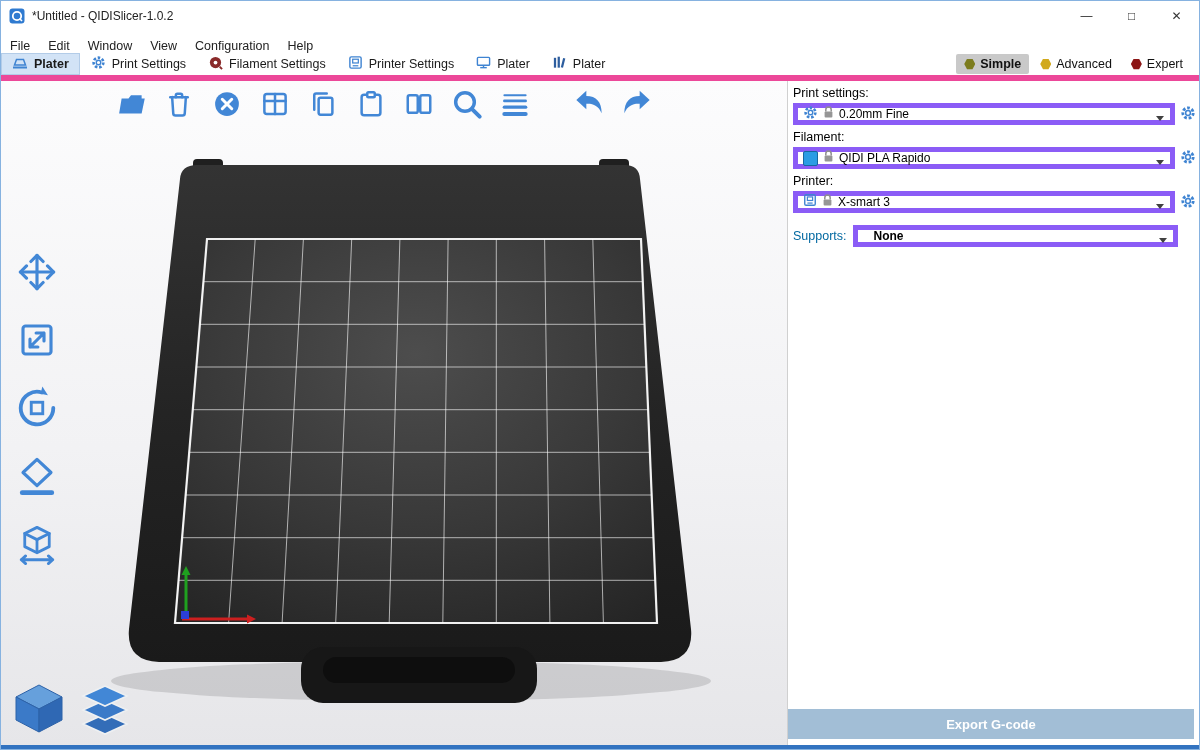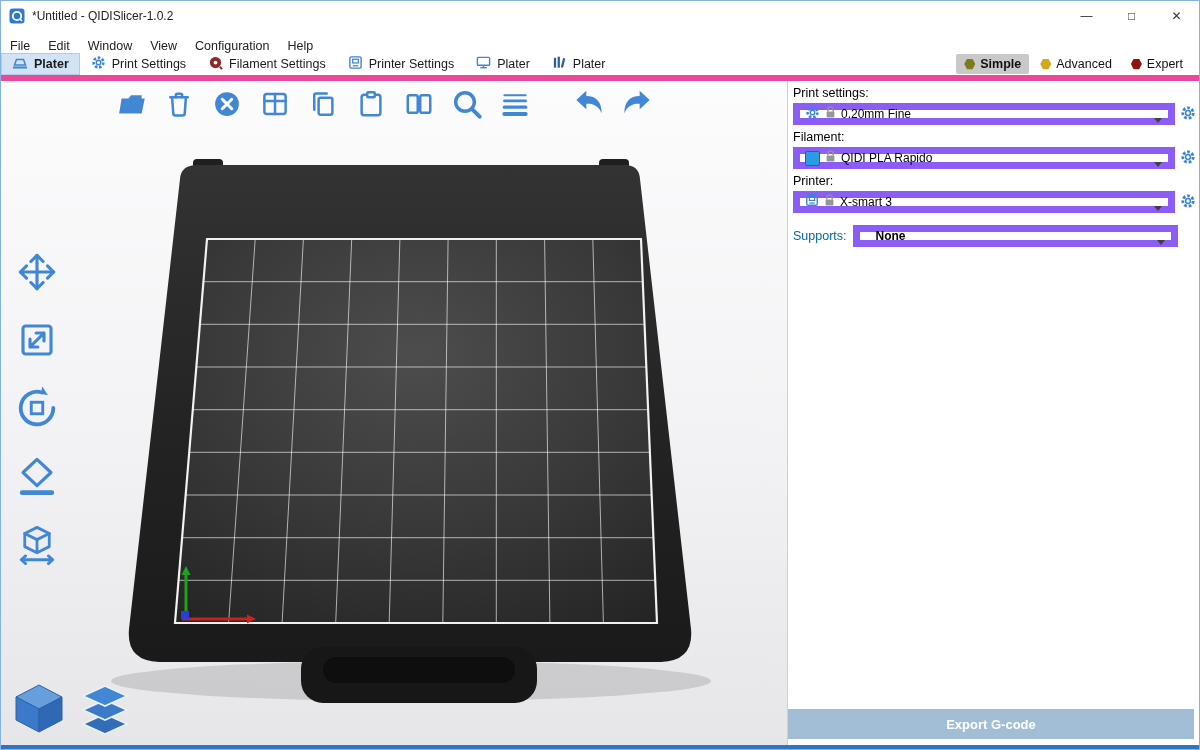--- a/index.html
+++ b/index.html
@@ -37,21 +37,21 @@
   .tb.gap-before { margin-left:26px; }
   .toolbar-left { position:absolute; left:10px; top:166px; display:flex; flex-direction:column; gap:16px; }
   .tbl { width:52px; height:52px; display:flex; align-items:center; justify-content:center; background:transparent; border:none; padding:0; cursor:pointer; }
   .view-toggles { position:absolute; left:10px; bottom:8px; display:flex; gap:12px; align-items:flex-end; }
   .vt { background:transparent; border:none; padding:0; display:flex; cursor:pointer; }
 
   
   .sidebar { position:absolute; left:786px; top:80px; width:414px; height:666px; background:#fff; border-left:1px solid #d0d0d0; }
   .field-label { margin:5px 0 3px 5px; font-size:12.5px; color:#000; }
   .combo-row { display:flex; align-items:center; margin:0 3px 0 5px; }
-  .combo { position:relative; flex:1; height:22px; border:7px solid #8b5cf6; background:#fff; display:flex; align-items:center; gap:5px; padding:0 20px 0 5px; cursor:pointer; }
+  .combo { position:relative; flex:1; height:22px; border:5px solid #8b5cf6; background:#fff; display:flex; align-items:center; gap:5px; padding:0 20px 0 5px; cursor:pointer; }
   .combo-text { font-size:12px; color:#000; white-space:nowrap; }
   .arrow { position:absolute; right:6px; top:8px; width:0; height:0; border-left:4px solid transparent; border-right:4px solid transparent; border-top:5px solid #404040; }
   .gear-btn { width:20px; height:22px; margin-left:3px; background:none; border:none; display:flex; align-items:center; justify-content:center; padding:0; cursor:pointer; }
   .swatch { width:15px; height:15px; border:1px solid #1767a0; border-radius:2px; background:#2b9ce4; flex:none; }
   .supports-row { display:flex; align-items:center; margin:12px 23px 0 5px; gap:6px; }
   .inline-label { font-size:12.5px; color:#0369a1; white-space:nowrap; }
   .infill-row { display:flex; align-items:center; margin:10px 0 0 5px; gap:6px; }
   .infill-combo { flex:none; width:76px; }
   .brim-label { margin-left:26px; }
   .brim-check { width:13px; height:13px; margin:0; }

